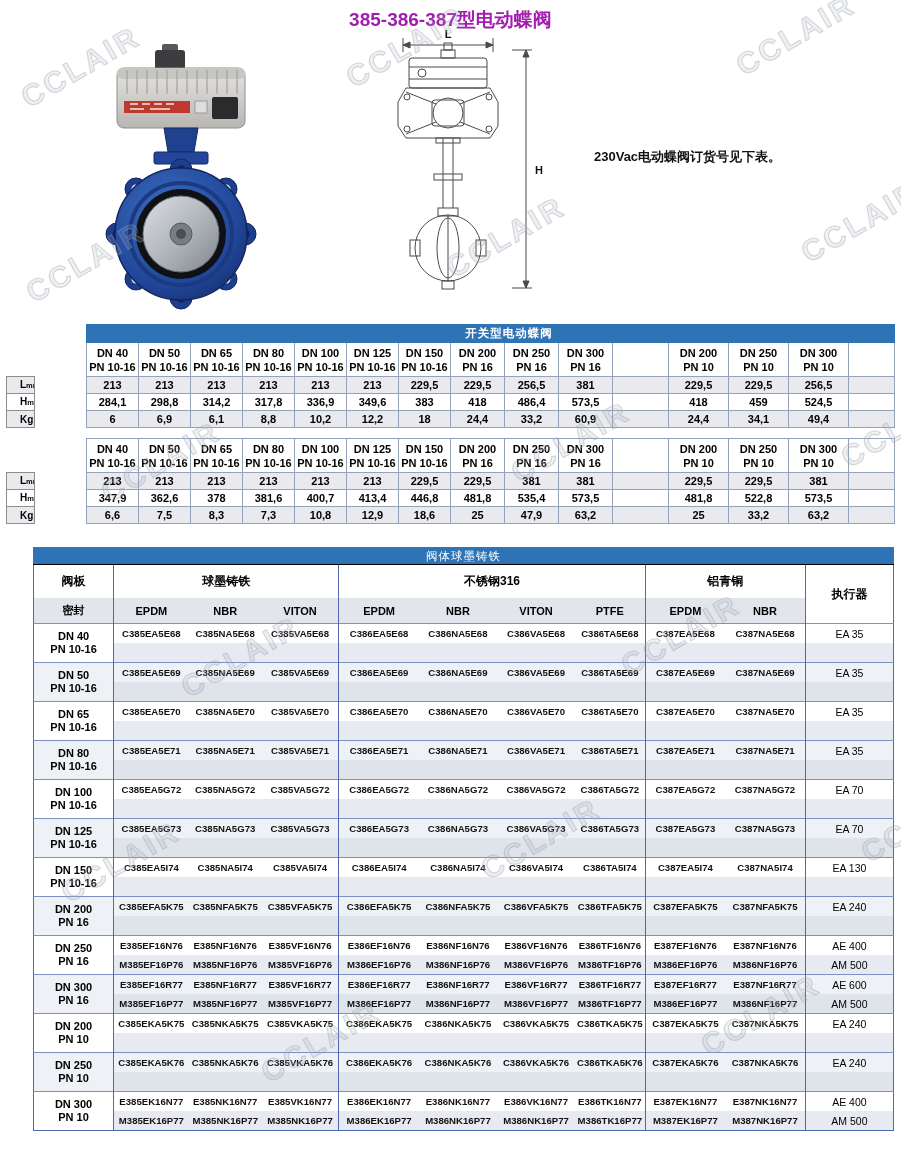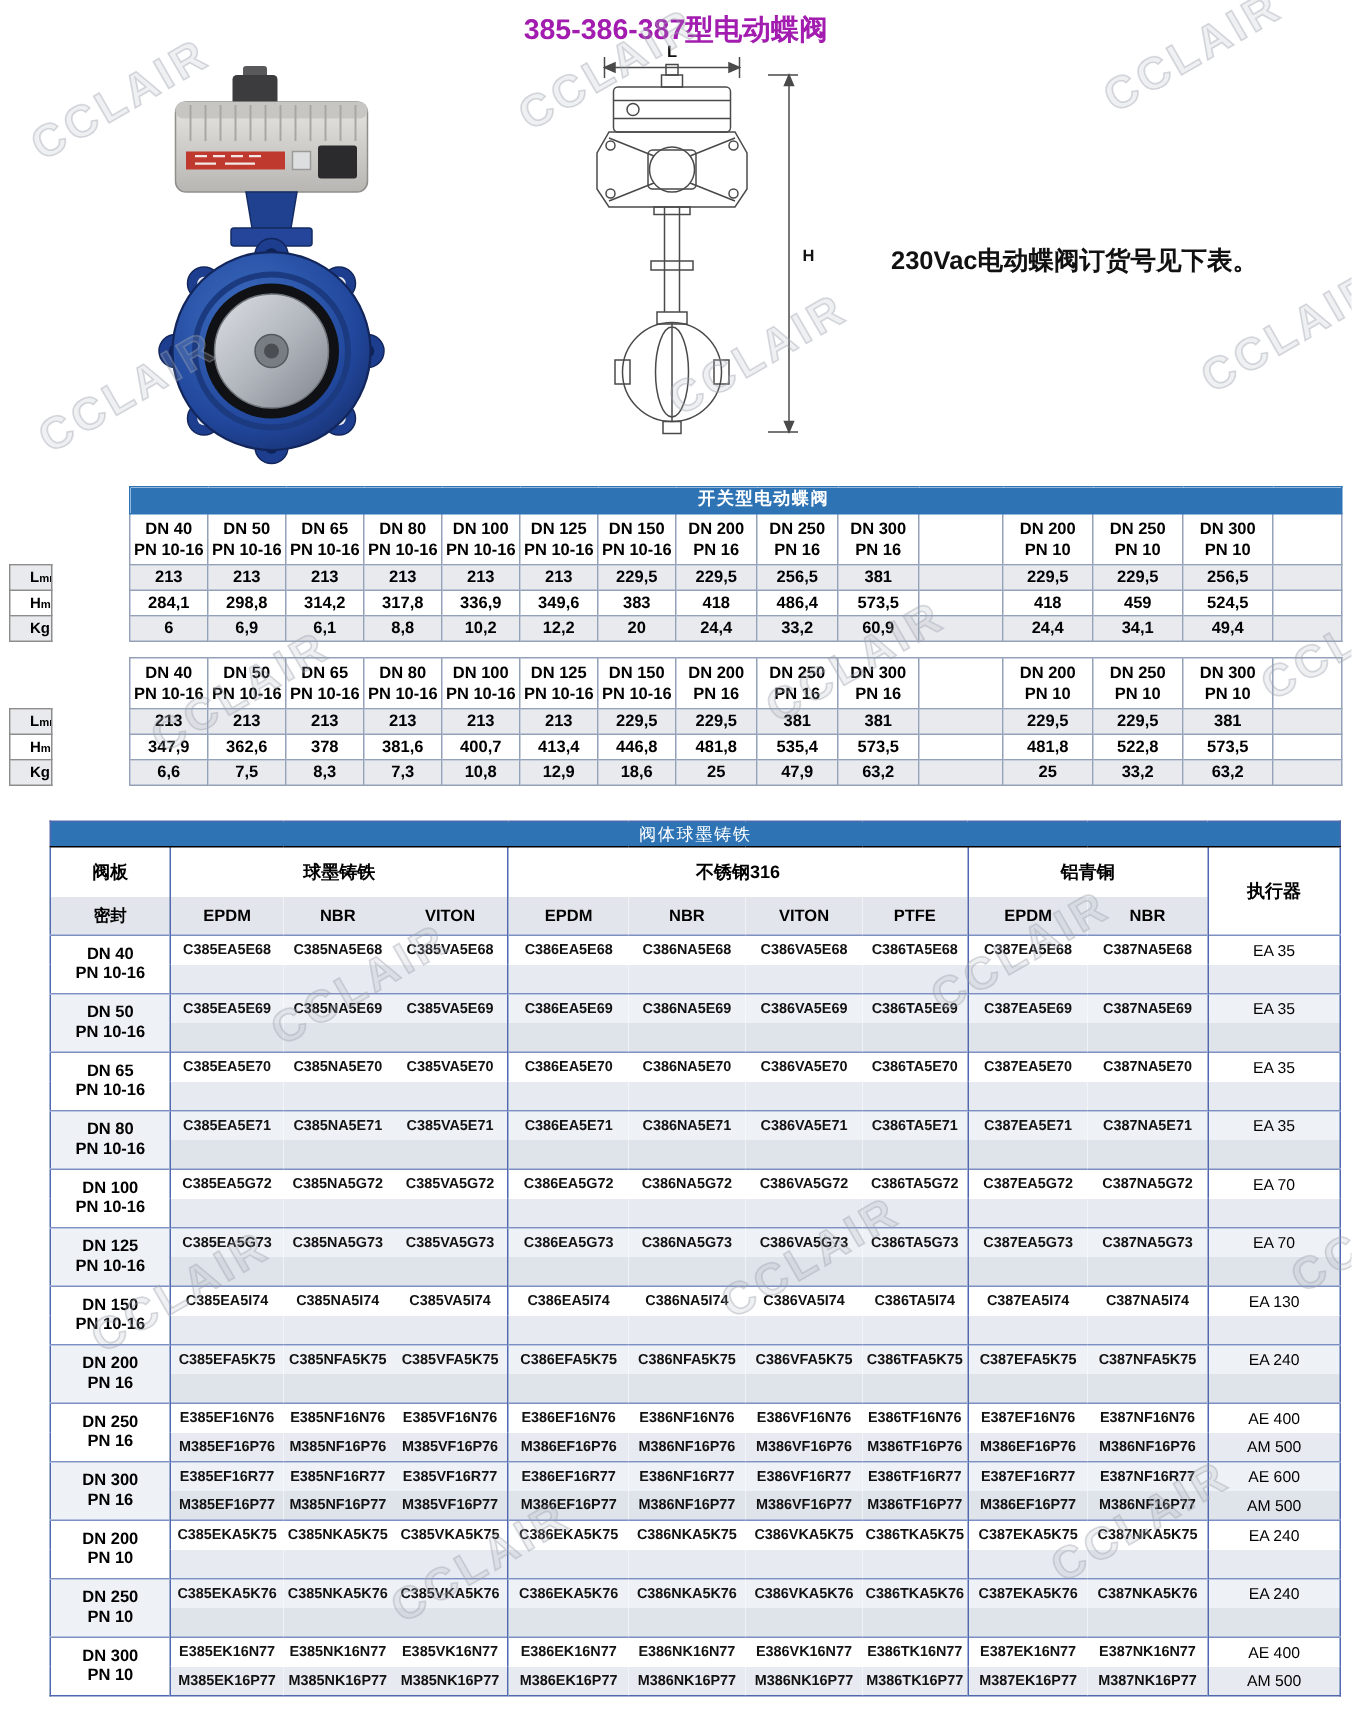--- a/index.html
+++ b/index.html
@@ -9,21 +9,21 @@
   
   .wm{position:absolute;font-size:30px;font-weight:bold;letter-spacing:3px;
       color:rgba(168,172,182,0.18);-webkit-text-stroke:1.1px rgba(158,163,175,0.40);
       transform:rotate(-30deg);pointer-events:none;z-index:6;white-space:nowrap;}
 
   
   #page-title{position:absolute;top:7px;left:0;width:100%;text-align:center;
       font-size:19px;font-weight:bold;color:#a21caf;z-index:2;}
   #product-photo{position:absolute;left:100px;top:42px;z-index:1;}
   #technical-drawing{position:absolute;left:346px;top:26px;z-index:1;}
-  #order-note{position:absolute;left:594px;top:148px;font-size:17px;font-weight:600;color:#111;z-index:2;margin-top:14px;}
+  #order-note{position:absolute;left:594px;top:148px;font-size:13px;font-weight:600;color:#111;z-index:2;}
 
   
   .dim-wrap{position:absolute;left:6px;width:889px;z-index:2;}
   #dim1{top:324px;} #dim2{top:438px;}
   table.dim-table{width:889px;table-layout:fixed;border-collapse:collapse;background:transparent;}
   table.dim-table td{font-size:11px;text-align:center;vertical-align:middle;
       padding:1px 0;line-height:13px;overflow:hidden;}
   table.dim-table td.cell{border:1px solid #93a2b8;background:#fff;}
   table.dim-table td.nb{border:none;background:transparent;}
   table.dim-table td.band{background:var(--band,#2e74b5);color:#fff;font-weight:bold;
@@ -297,21 +297,21 @@
           </tr>
           <tr>
             <td class="rowlab shade"><span>Kg.</span></td>
             <td class="nb"></td>
             <td class="cell val shade">6</td>
             <td class="cell val shade">6,9</td>
             <td class="cell val shade">6,1</td>
             <td class="cell val shade">8,8</td>
             <td class="cell val shade">10,2</td>
             <td class="cell val shade">12,2</td>
-            <td class="cell val shade">20</td>
+            <td class="cell val shade">18</td>
             <td class="cell val shade">24,4</td>
             <td class="cell val shade">33,2</td>
             <td class="cell val shade">60,9</td>
             <td class="cell val shade"></td>
             <td class="cell val shade">24,4</td>
             <td class="cell val shade">34,1</td>
             <td class="cell val shade">49,4</td>
             <td class="cell val shade"></td>
           </tr>
         </tbody>

